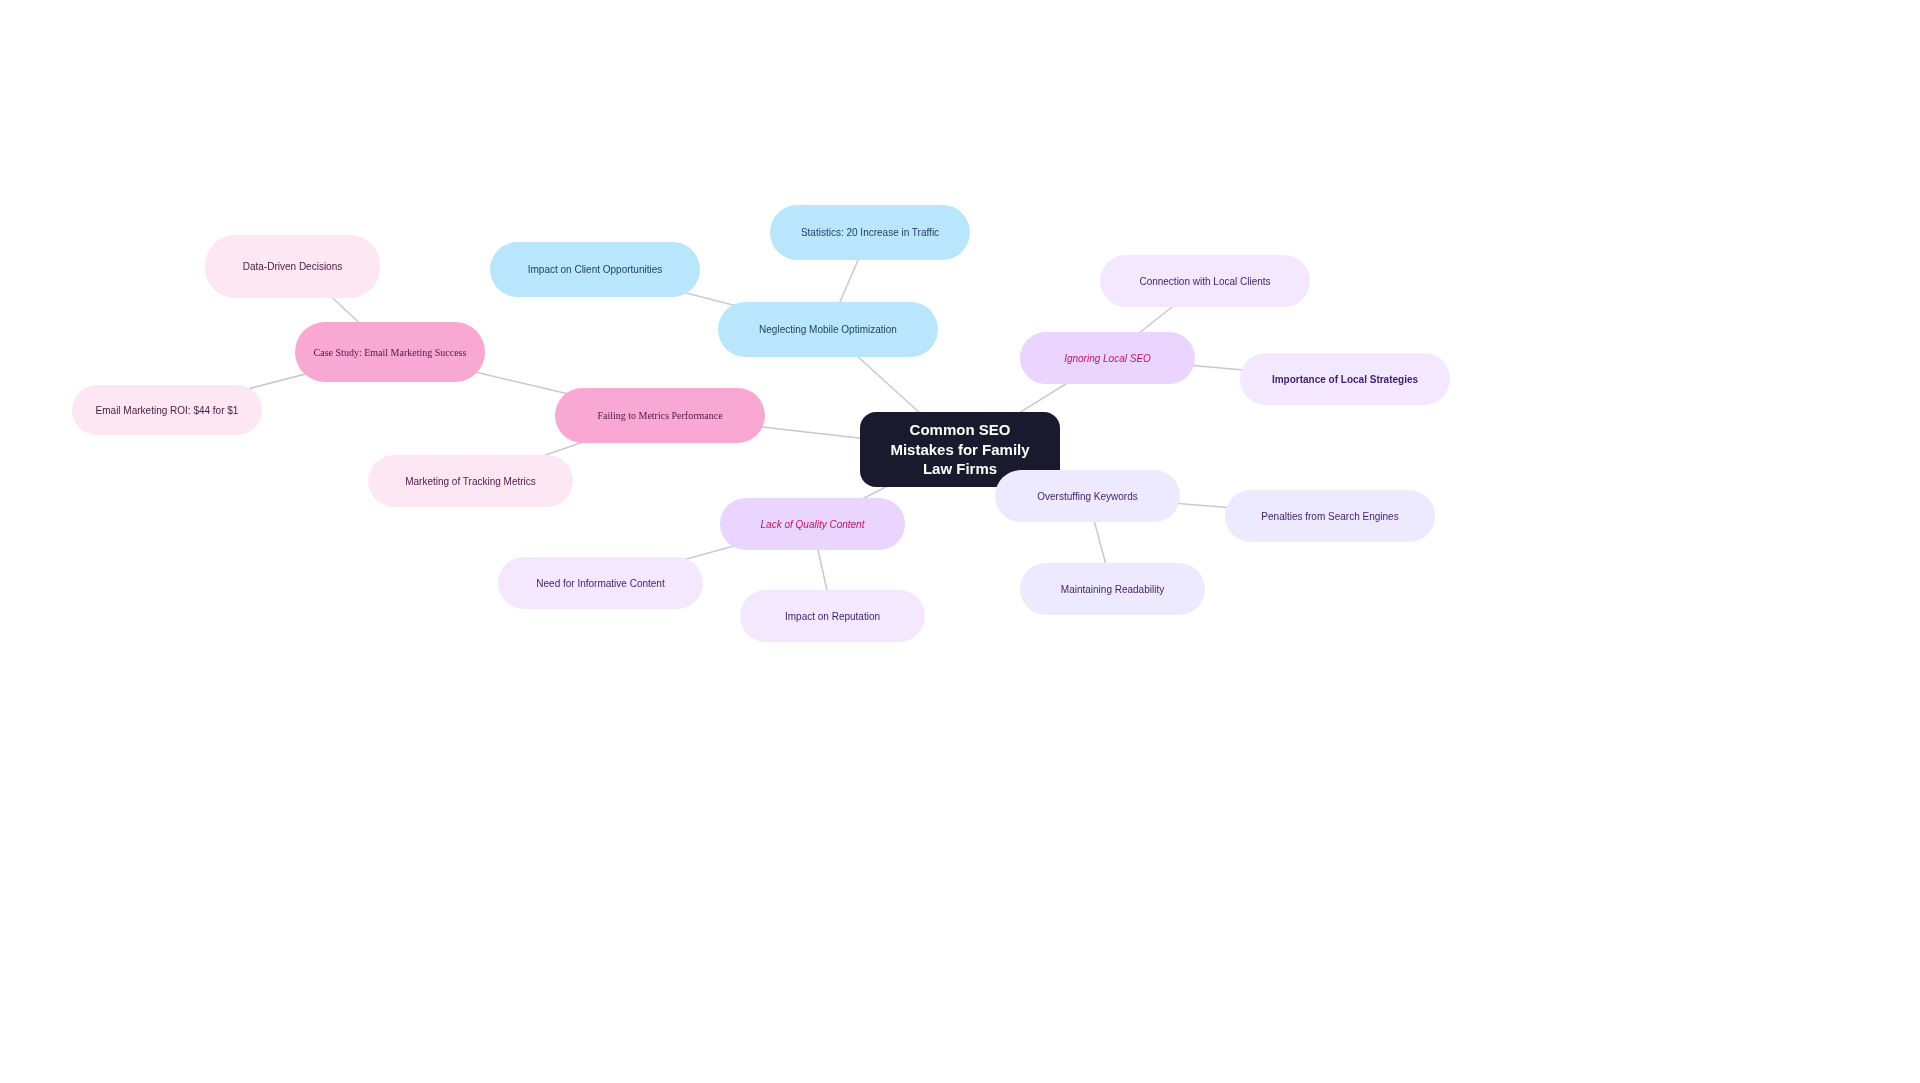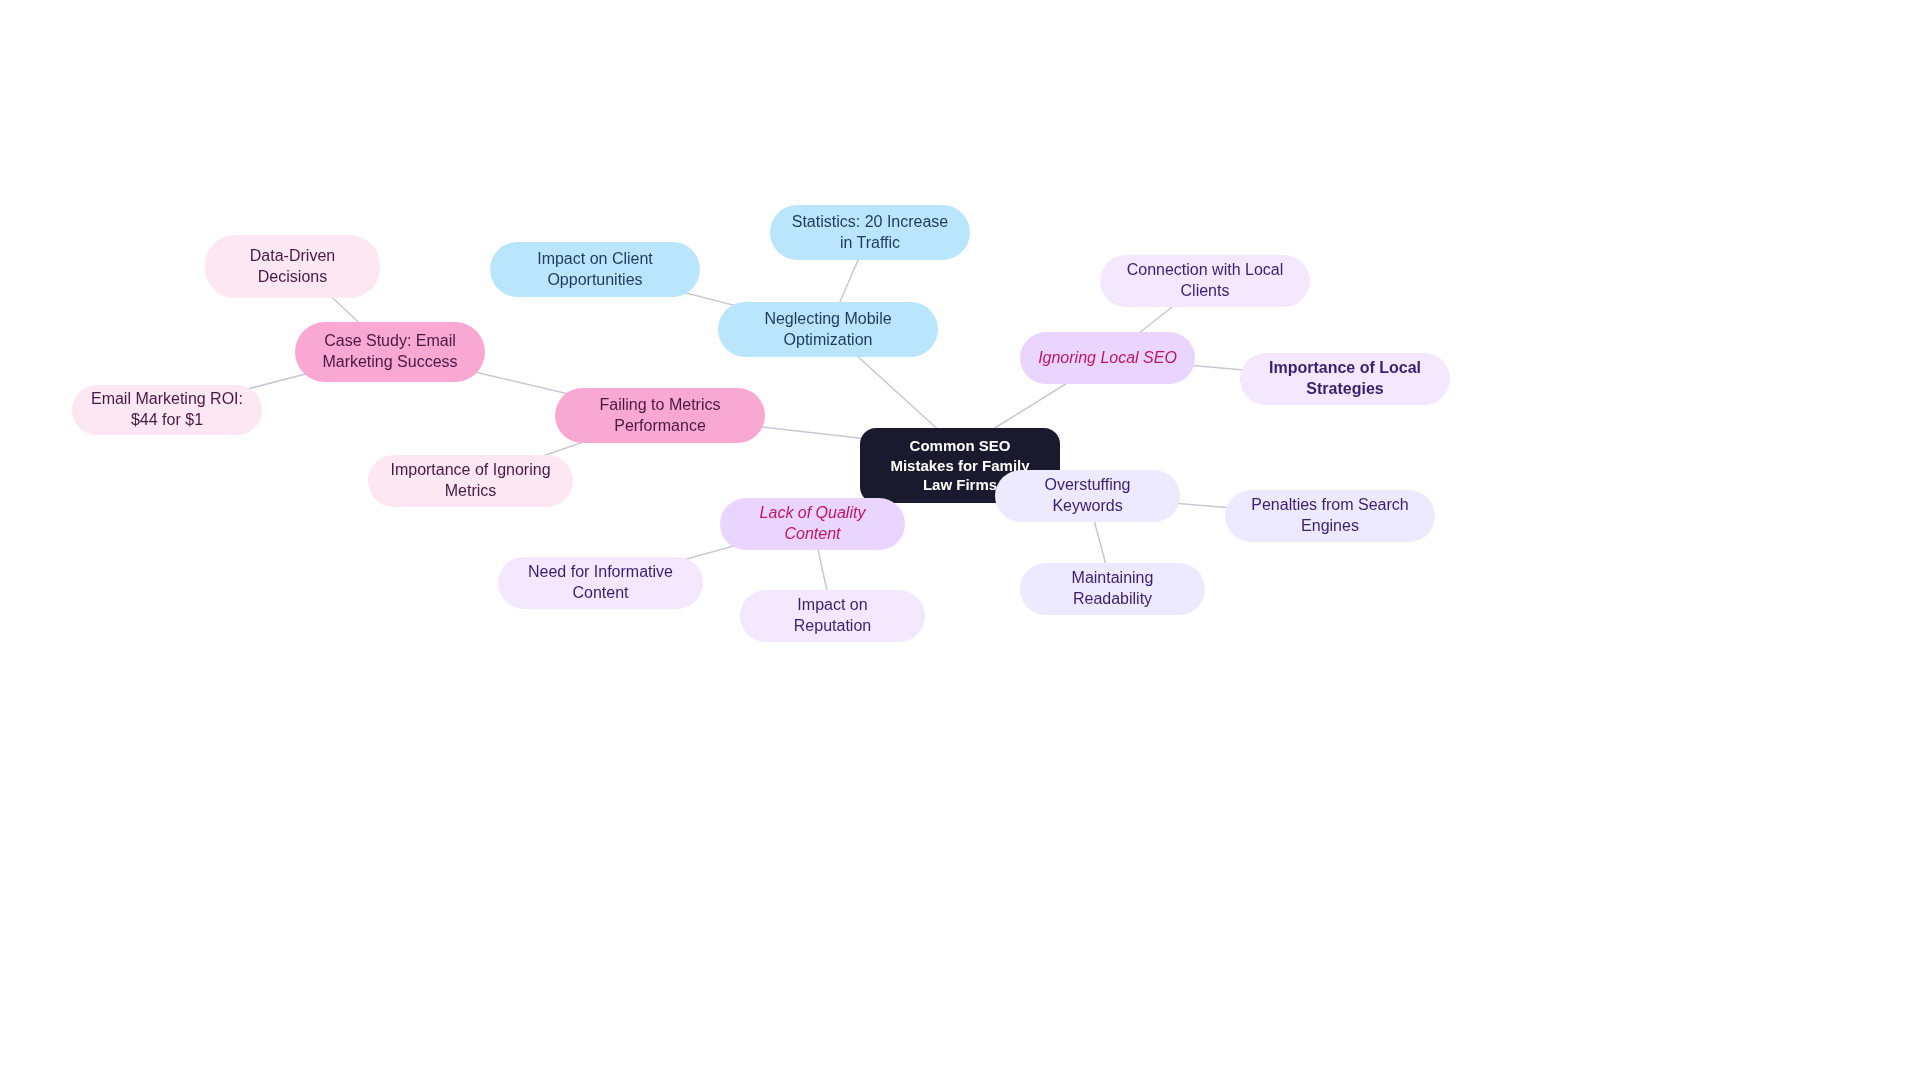--- a/index.html
+++ b/index.html
@@ -27,41 +27,42 @@
       pointer-events: none;
     }
 
     .node {
       position: absolute;
       border-radius: 30px;
       display: flex;
       align-items: center;
       justify-content: center;
       text-align: center;
-      font-size: 16px;
+      font-size: 10px;
       font-weight: 500;
       padding: 10px 18px;
       cursor: pointer;
       line-height: 1.3;
     }
 
     .node-center {
       background: #1a1a2e;
       color: #ffffff;
       font-size: 15px;
       font-weight: 600;
       width: 180px;
       height: 70px;
       border-radius: 16px;
     }
 
     .node-pink {
       background: #f9a8d4;
       color: #4a1942;
       border: none;
+      font-family: Liberation Serif, serif;
     }
 
     .node-pink-light {
       background: #fce7f3;
       color: #4a1942;
       border: none;
     }
 
     .node-blue-light {
       background: #bae6fd;
@@ -106,32 +107,32 @@
       <line x1="660" y1="415.5" x2="470.5" y2="481" stroke="#b0b0c0" stroke-width="1.5" opacity="0.7"></line>
       <line x1="960" y1="449.5" x2="812.5" y2="524" stroke="#b0b0c0" stroke-width="1.5" opacity="0.7"></line>
       <line x1="812.5" y1="524" x2="600.5" y2="583" stroke="#b0b0c0" stroke-width="1.5" opacity="0.7"></line>
       <line x1="812.5" y1="524" x2="832.5" y2="616" stroke="#b0b0c0" stroke-width="1.5" opacity="0.7"></line>
       <line x1="960" y1="449.5" x2="1087.5" y2="496" stroke="#b0b0c0" stroke-width="1.5" opacity="0.7"></line>
       <line x1="1087.5" y1="496" x2="1330" y2="516" stroke="#b0b0c0" stroke-width="1.5" opacity="0.7"></line>
       <line x1="1087.5" y1="496" x2="1112.5" y2="589" stroke="#b0b0c0" stroke-width="1.5" opacity="0.7"></line>
     </svg>
 
   <div id="nodes-container">
-      <div class="node node-center" style="left: 860px; top: 412px; width: 200px; height: 75px; margin-top: 16px;">Common SEO Mistakes for Family Law Firms</div>
+      <div class="node node-center" style="left: 860px; top: 412px; width: 200px; height: 75px;">Common SEO Mistakes for Family Law Firms</div>
       <div class="node node-blue-light" style="left: 718px; top: 302px; width: 220px; height: 55px;">Neglecting Mobile Optimization</div>
       <div class="node node-blue-light" style="left: 490px; top: 242px; width: 210px; height: 55px;">Impact on Client Opportunities</div>
       <div class="node node-blue-light" style="left: 770px; top: 205px; width: 200px; height: 55px;">Statistics: 20 Increase in Traffic</div>
       <div class="node node-lavender" style="left: 1020px; top: 332px; width: 175px; height: 52px;">Ignoring Local SEO</div>
       <div class="node node-lavender-light" style="left: 1100px; top: 255px; width: 210px; height: 52px;">Connection with Local Clients</div>
       <div class="node node-lavender-light" style="left: 1240px; top: 353px; width: 210px; height: 52px; font-weight: bold;">Importance of Local Strategies</div>
       <div class="node node-pink" style="left: 555px; top: 388px; width: 210px; height: 55px;">Failing to Metrics Performance</div>
       <div class="node node-pink" style="left: 295px; top: 322px; width: 190px; height: 60px;">Case Study: Email Marketing Success</div>
       <div class="node node-pink-light" style="left: 205px; top: 235px; width: 175px; height: 63px;">Data-Driven Decisions</div>
       <div class="node node-pink-light" style="left: 72px; top: 385px; width: 190px; height: 50px;">Email Marketing ROI: $44 for $1</div>
-      <div class="node node-pink-light" style="left: 368px; top: 455px; width: 205px; height: 52px;">Importance of Ignoring Metrics</div>
+      <div class="node node-pink-light" style="left: 368px; top: 455px; width: 205px; height: 52px;">Marketing of Tracking Metrics</div>
       <div class="node node-lavender" style="left: 720px; top: 498px; width: 185px; height: 52px;">Lack of Quality Content</div>
       <div class="node node-lavender-light" style="left: 498px; top: 557px; width: 205px; height: 52px;">Need for Informative Content</div>
       <div class="node node-lavender-light" style="left: 740px; top: 590px; width: 185px; height: 52px;">Impact on Reputation</div>
       <div class="node node-purple-light" style="left: 995px; top: 470px; width: 185px; height: 52px;">Overstuffing Keywords</div>
       <div class="node node-purple-light" style="left: 1225px; top: 490px; width: 210px; height: 52px;">Penalties from Search Engines</div>
       <div class="node node-purple-light" style="left: 1020px; top: 563px; width: 185px; height: 52px;">Maintaining Readability</div>
     </div>
 </div>
 
 </body></html>

